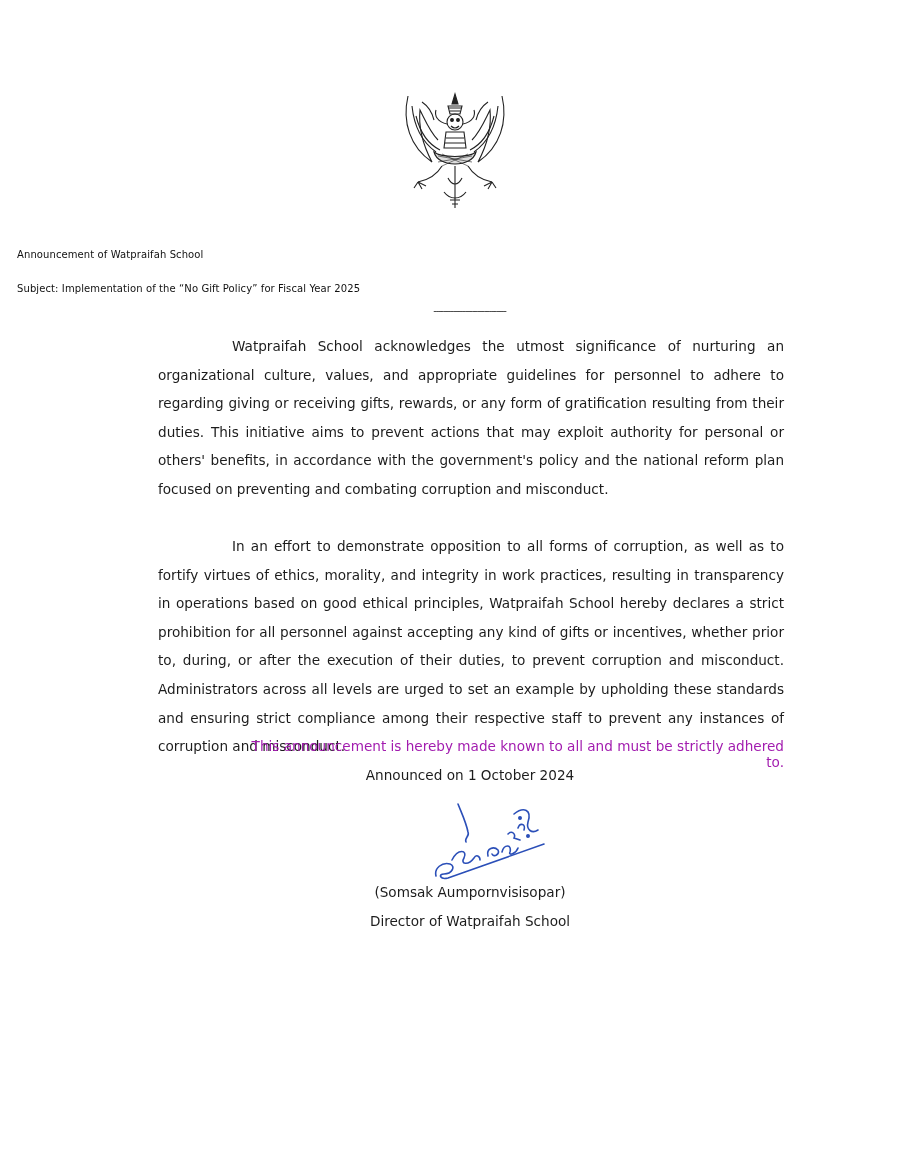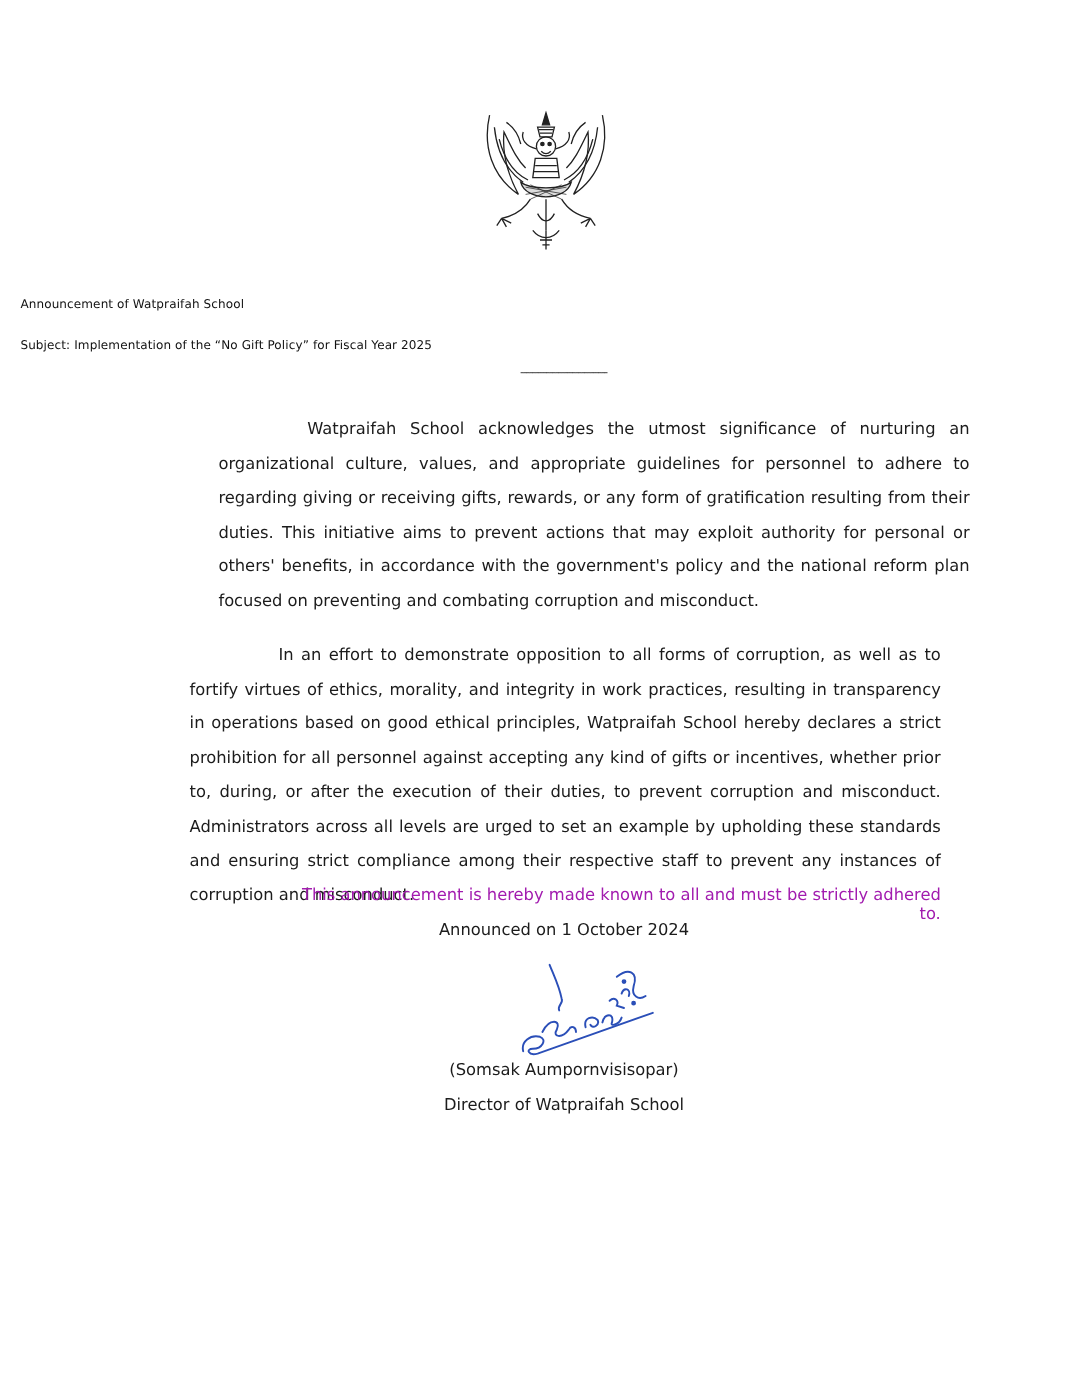--- a/index.html
+++ b/index.html
@@ -6,21 +6,21 @@
   body { width: 900px; height: 1164px; position: relative; overflow: hidden;
          font-family: "DejaVu Sans", sans-serif; color: #1a1a1a; }
   .page { position: absolute; left: 0; top: 0; width: 900px; height: 1164px; background: #fff; }
   .emblem { position: absolute; left: 402px; top: 92px; width: 106px; height: 118px; }
   .title { position: absolute; left: 0; width: 900px; text-align: left; font-size: 10px; color: #111; letter-spacing: 0.1px; padding-left: 17px; }
   .t1 { top: 249px; }
   .t2 { top: 283px; }
   .divider { position: absolute; left: 398px; top: 305px; width: 143px; font-size: 10px; color: #333; text-align: center; letter-spacing: -1.2px; overflow: hidden; white-space: nowrap; }
   .para { position: absolute; left: 158px; width: 626px; font-size: 13.6px; line-height: 28.6px; text-align: justify; color: #1c1c1c; }
   .para .indent { display: inline-block; width: 74px; }
-  .p1 { top: 344px; margin-left: 24px; }
+  .p1 { top: 332px; }
   .p2 { top: 532px; }
   .closing { position: absolute; left: 232px; top: 738px; width: 552px; font-size: 13.6px; text-align: right; color: #a21caf; }
   .date { position: absolute; left: 0; width: 940px; top: 767px; text-align: center; font-size: 13.6px; color: #1c1c1c; }
   .signature { position: absolute; left: 428px; top: 800px; width: 124px; height: 84px; }
   .signer { position: absolute; left: 0; width: 940px; text-align: center; font-size: 13.6px; color: #1c1c1c; }
   .s1 { top: 884px; }
   .s2 { top: 913px; }
 </style>
 </head>
 <body>

